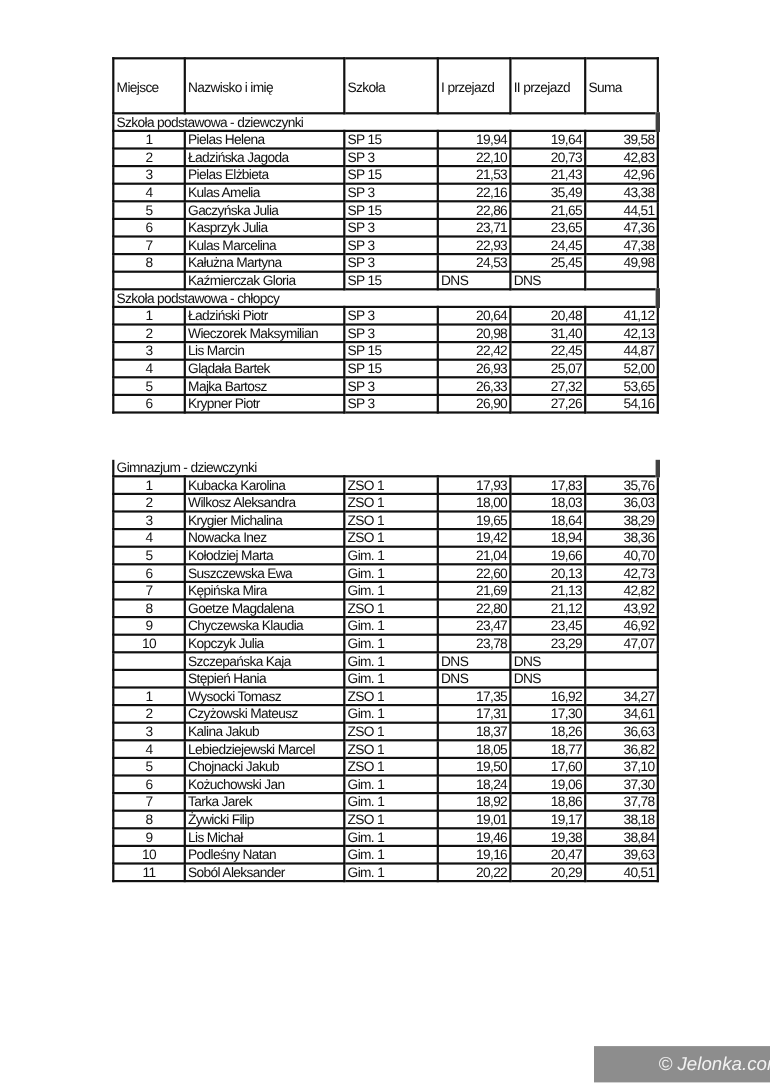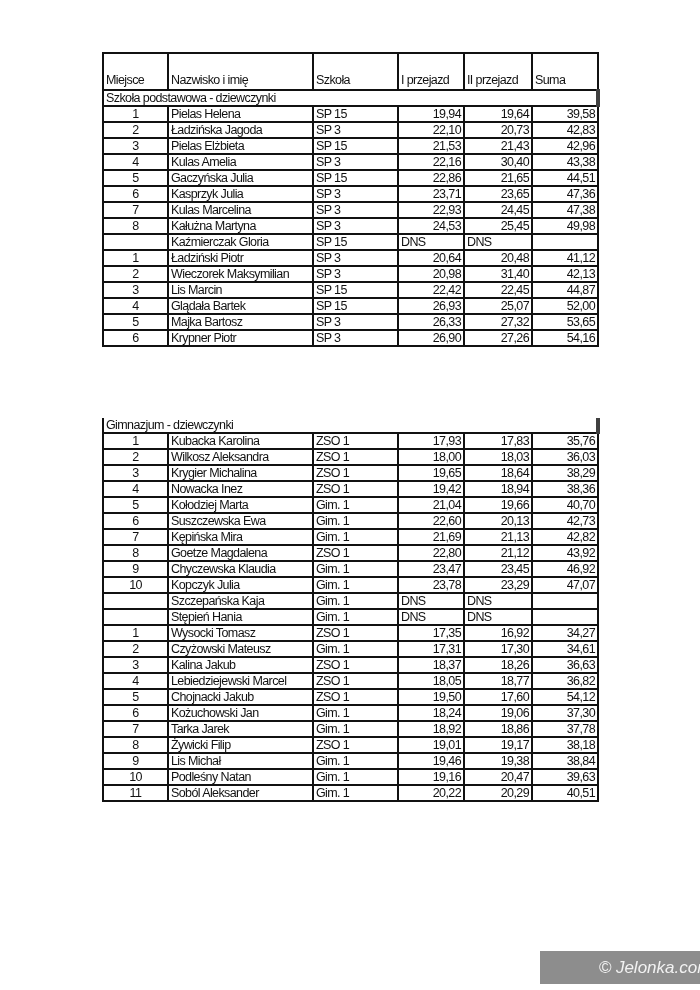--- a/index.html
+++ b/index.html
@@ -3,21 +3,21 @@
 <meta charset="utf-8">
 <style>
   html, body { margin:0; padding:0; background:#fff; }
   body { width:700px; height:990px; position:relative; overflow:hidden;
          font-family:"Liberation Sans", sans-serif; color:#111; }
   table { position:absolute; left:102px; border-collapse:collapse; table-layout:fixed;
           font-size:12.5px; letter-spacing:-0.6px; }
   col.c0{width:65px} col.c1{width:145px} col.c2{width:85px}
   col.c3{width:66px} col.c4{width:68px} col.c5{width:66px}
   td { border:2px solid #111; padding:0 2px; height:14px; line-height:14px; white-space:nowrap; overflow:hidden; }
-  tr.hdr td { height:33px; vertical-align:bottom; padding-bottom:2px; border-width:2px;margin-left:13px; }
+  tr.hdr td { height:33px; vertical-align:bottom; padding-bottom:15px; border-width:2px;margin-left:13px; }
   td.num { text-align:right; }
   td.pl { text-align:center; }
   tr.sec td { border-left:2px solid #111; border-right:4px solid #404040; }
   #t1 { top:52px; }
   #t2 { top:418px; }
   #t2 tr.first td { border-top:none;margin-left:44px; }
   .wm { position:absolute; left:540px; top:951px; width:156px; height:33px; background:#8d8d8d;
         color:#f2f2f2; font-size:17px; line-height:33px; text-align:center; font-style:italic;padding-left:37px; }
 </style>
 </head>
@@ -66,21 +66,21 @@
         <td>SP 15</td>
         <td class="num">21,53</td>
         <td class="num">21,43</td>
         <td class="num">42,96</td>
       </tr>
       <tr>
         <td class="pl">4</td>
         <td>Kulas Amelia</td>
         <td>SP 3</td>
         <td class="num">22,16</td>
-        <td class="num">30,40</td>
+        <td class="num">35,49</td>
         <td class="num">43,38</td>
       </tr>
       <tr>
         <td class="pl">5</td>
         <td>Gaczyńska Julia</td>
         <td>SP 15</td>
         <td class="num">22,86</td>
         <td class="num">21,65</td>
         <td class="num">44,51</td>
       </tr>
@@ -108,20 +108,23 @@
         <td class="num">25,45</td>
         <td class="num">49,98</td>
       </tr>
       <tr>
         <td class="pl"></td>
         <td>Kaźmierczak Gloria</td>
         <td>SP 15</td>
         <td>DNS</td>
         <td>DNS</td>
         <td class="num"></td>
+      </tr>
+      <tr class="sec">
+        <td colspan="6">Szkoła podstawowa - chłopcy</td>
       </tr>
       <tr>
         <td class="pl">1</td>
         <td>Ładziński Piotr</td>
         <td>SP 3</td>
         <td class="num">20,64</td>
         <td class="num">20,48</td>
         <td class="num">41,12</td>
       </tr>
       <tr>
@@ -307,21 +310,21 @@
         <td class="num">18,05</td>
         <td class="num">18,77</td>
         <td class="num">36,82</td>
       </tr>
       <tr>
         <td class="pl">5</td>
         <td>Chojnacki Jakub</td>
         <td>ZSO 1</td>
         <td class="num">19,50</td>
         <td class="num">17,60</td>
-        <td class="num">54,12</td>
+        <td class="num">37,10</td>
       </tr>
       <tr>
         <td class="pl">6</td>
         <td>Kożuchowski Jan</td>
         <td>Gim. 1</td>
         <td class="num">18,24</td>
         <td class="num">19,06</td>
         <td class="num">37,30</td>
       </tr>
       <tr>

